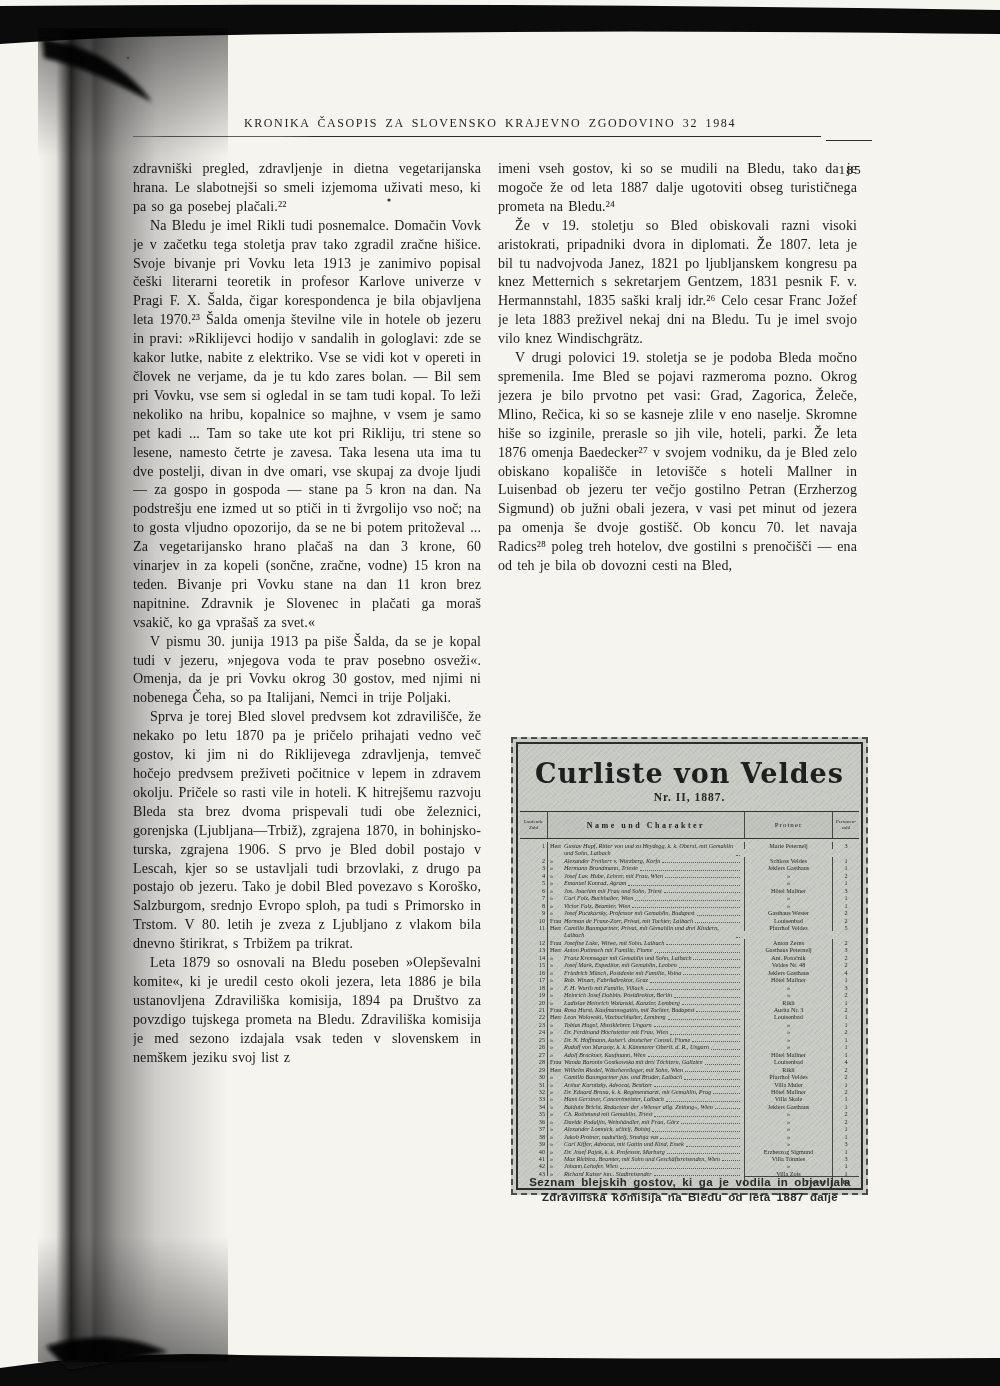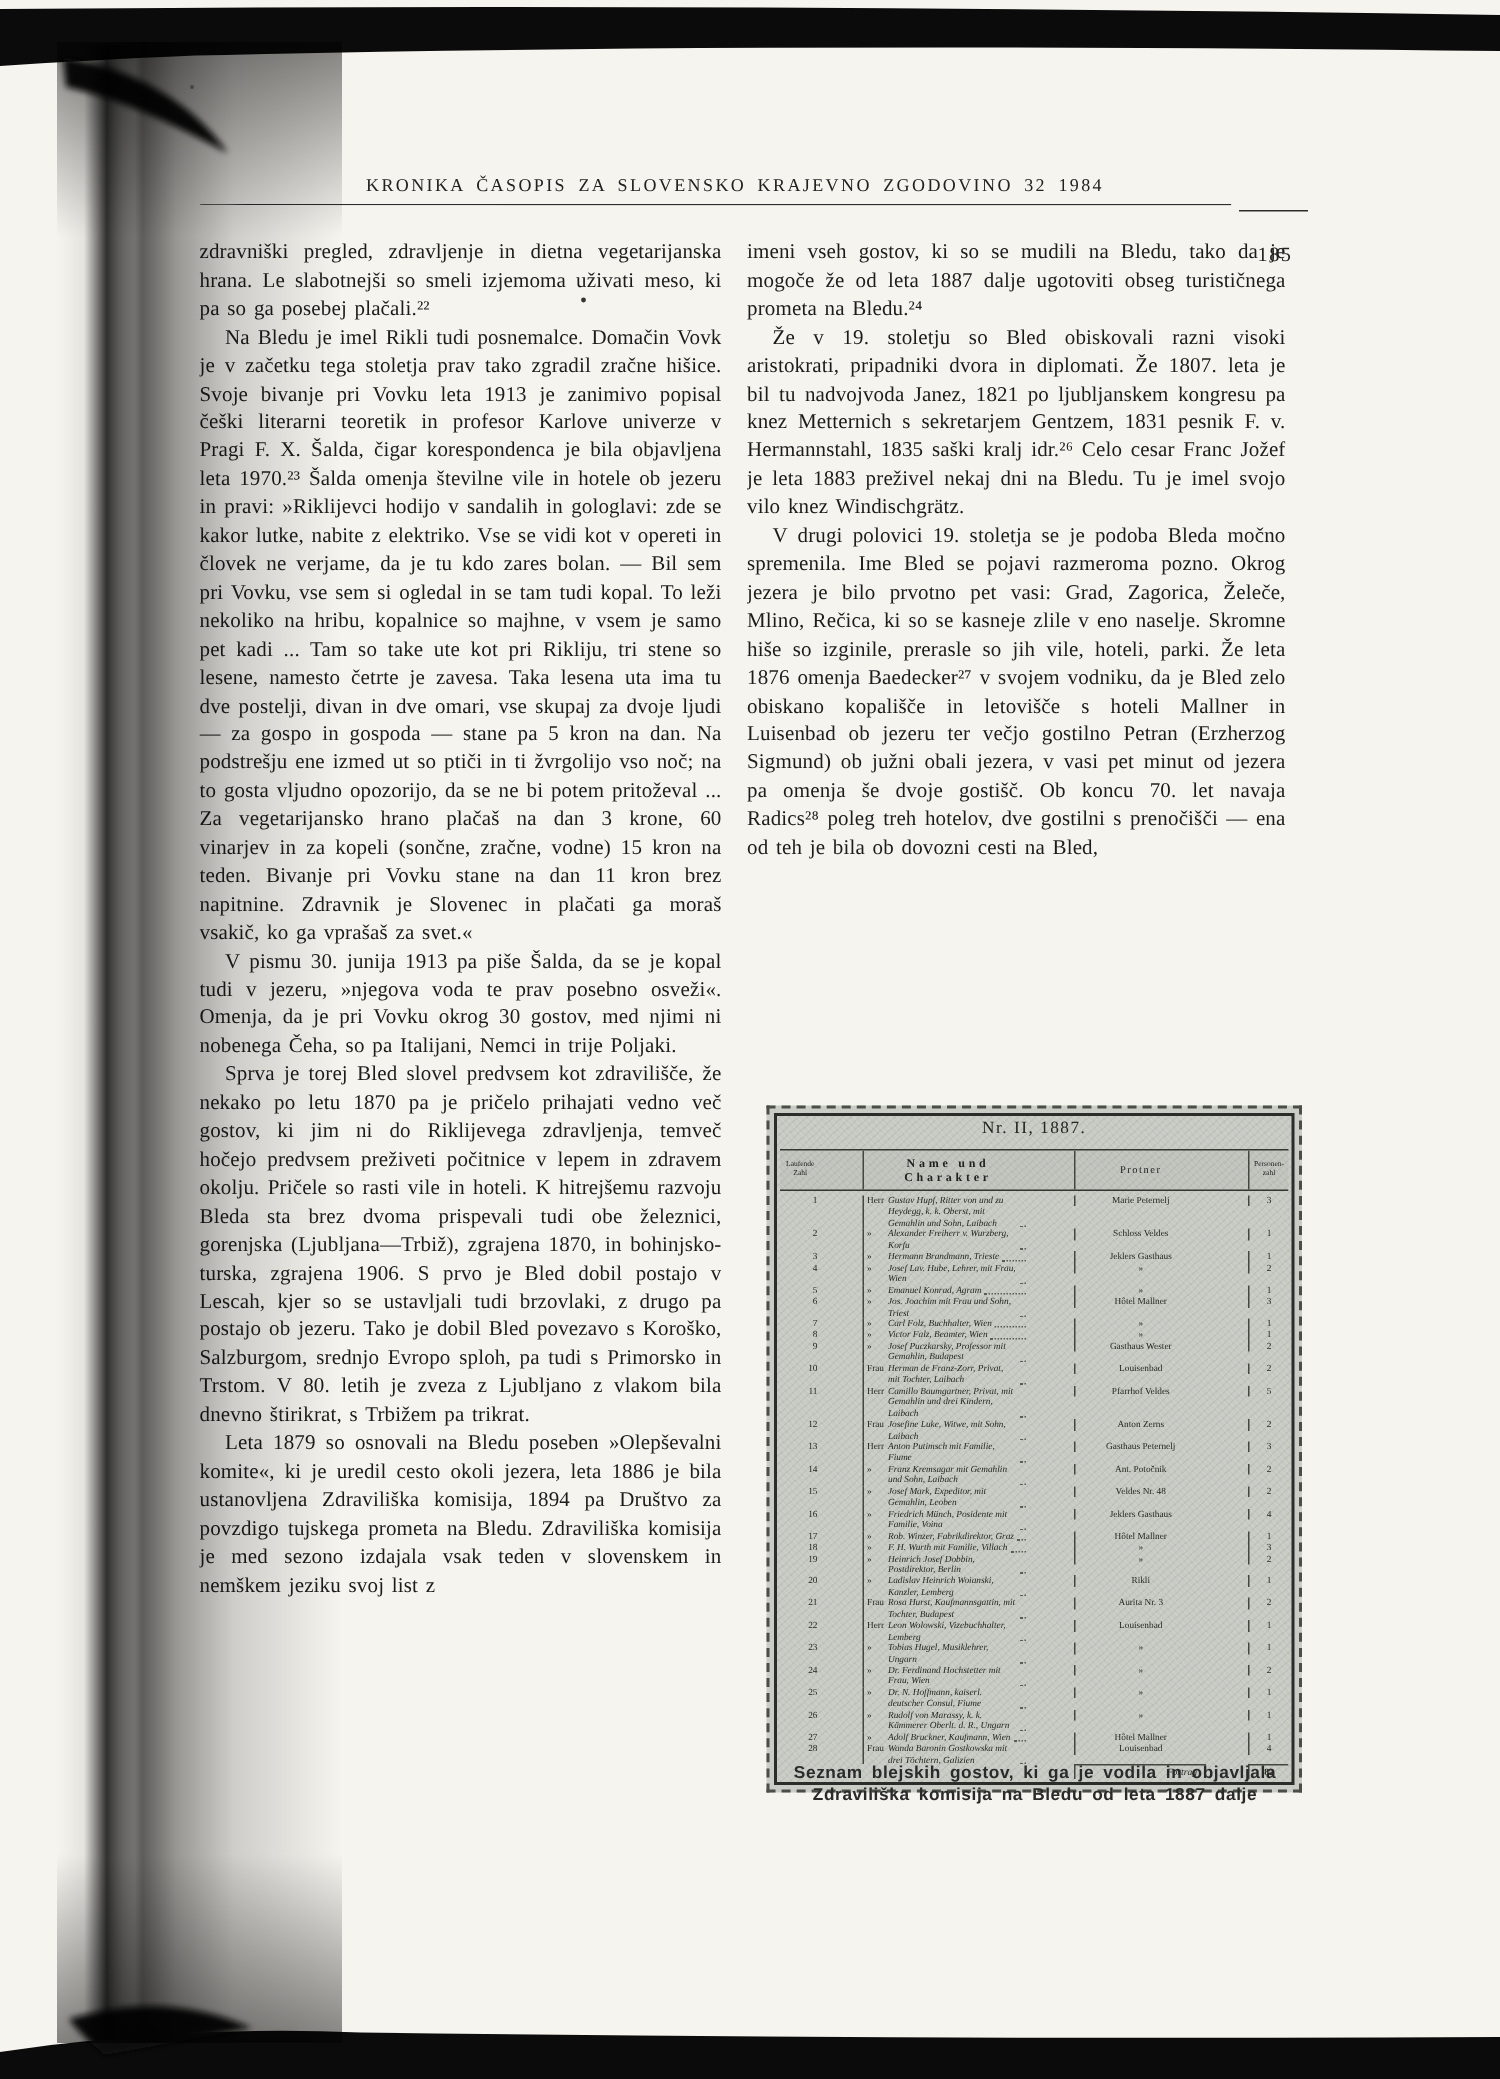--- a/index.html
+++ b/index.html
@@ -29,24 +29,24 @@
   .curliste-outer{position:absolute;left:511px;top:737px;width:357px;height:458px;z-index:2;
     background:#c9cdc6;border:2px dashed #4a4d48;padding:3px;box-sizing:border-box;}
   .curliste-inner{width:100%;height:100%;box-sizing:border-box;border:2px solid #2b2d2a;
     background:
       repeating-linear-gradient(47deg, rgba(255,255,255,.10) 0 1px, rgba(0,0,0,0) 1px 3px),
       repeating-linear-gradient(-43deg, rgba(0,0,0,.05) 0 1px, rgba(0,0,0,0) 1px 4px),
       #c6cac3;
     overflow:hidden;display:flex;flex-direction:column;}
   .curliste-title{margin:14px 6px 0;text-align:center;font-weight:bold;font-size:27px;
     letter-spacing:1px;color:#1e201d;font-family:"DejaVu Serif","Liberation Serif",serif;}
-  .curliste-subtitle{margin:2px 0 8px;text-align:center;font-weight:normal;font-size:11.5px;
+  .curliste-subtitle{margin:2px 0 8px;text-align:center;font-weight:bold;font-size:11.5px;
     letter-spacing:1px;color:#23251f;}
   .tbl{flex:1;display:flex;flex-direction:column;border-top:1.5px solid #33352f;margin:0 2px 2px;overflow:hidden;}
-  .trow{display:grid;grid-template-columns:27px 1fr 88px 27px;align-items:start;gap:28px;}
+  .trow{display:grid;grid-template-columns:27px 1fr 88px 27px;align-items:start;}
   .trow > div{padding:0 2px;box-sizing:border-box;}
   .trow > div + div{border-left:1px solid #44463f;}
   .thead{border-bottom:1.5px solid #33352f;background:rgba(0,0,0,.03);}
   .thead > div{color:#20221e;display:flex;align-items:center;justify-content:center;
     text-align:center;min-height:26px;}
   .th-no,.th-personen{font-size:5px;line-height:6px;white-space:pre-line;}
   .th-name{font-size:8px;font-weight:bold;letter-spacing:2.5px;}
   .th-wohnung{font-size:7px;letter-spacing:1px;}
   .tbody{flex:1;overflow:hidden;padding-top:3px;}
   .trow.guest{font-size:6.2px;line-height:7.45px;color:#24261f;}
@@ -130,20 +130,21 @@
   </div>
 
   <div class="col col-right">
     <p class="no-indent">imeni vseh gostov, ki so se mudili na Bledu, tako da je mogoče že od leta 1887 dalje ugotoviti obseg turističnega prometa na Bledu.²⁴</p>
     <p>Že v 19. stoletju so Bled obiskovali razni visoki aristokrati, pripadniki dvora in diplomati. Že 1807. leta je bil tu nadvojvoda Janez, 1821 po ljubljanskem kongresu pa knez Metternich s sekretarjem Gentzem, 1831 pesnik F. v. Hermannstahl, 1835 saški kralj idr.²⁶ Celo cesar Franc Jožef je leta 1883 preživel nekaj dni na Bledu. Tu je imel svojo vilo knez Windischgrätz.</p>
     <p>V drugi polovici 19. stoletja se je podoba Bleda močno spremenila. Ime Bled se pojavi razmeroma pozno. Okrog jezera je bilo prvotno pet vasi: Grad, Zagorica, Želeče, Mlino, Rečica, ki so se kasneje zlile v eno naselje. Skromne hiše so izginile, prerasle so jih vile, hoteli, parki. Že leta 1876 omenja Baedecker²⁷ v svojem vodniku, da je Bled zelo obiskano kopališče in letovišče s hoteli Mallner in Luisenbad ob jezeru ter večjo gostilno Petran (Erzherzog Sigmund) ob južni obali jezera, v vasi pet minut od jezera pa omenja še dvoje gostišč. Ob koncu 70. let navaja Radics²⁸ poleg treh hotelov, dve gostilni s prenočišči — ena od teh je bila ob dovozni cesti na Bled,</p>
   </div>
 
   <div class="curliste-outer">
     <div class="curliste-inner">
+      <div class="curliste-title">Curliste von Veldes</div>
       <div class="curliste-subtitle">Nr. II, 1887.</div>
       <div class="tbl">
         <div class="trow thead">
           <div class="th-no">Laufende
 Zahl</div>
           <div class="th-name">Name und Charakter</div>
           <div class="th-wohnung">Protner</div>
           <div class="th-personen">Personen-
 zahl</div>
         </div>

